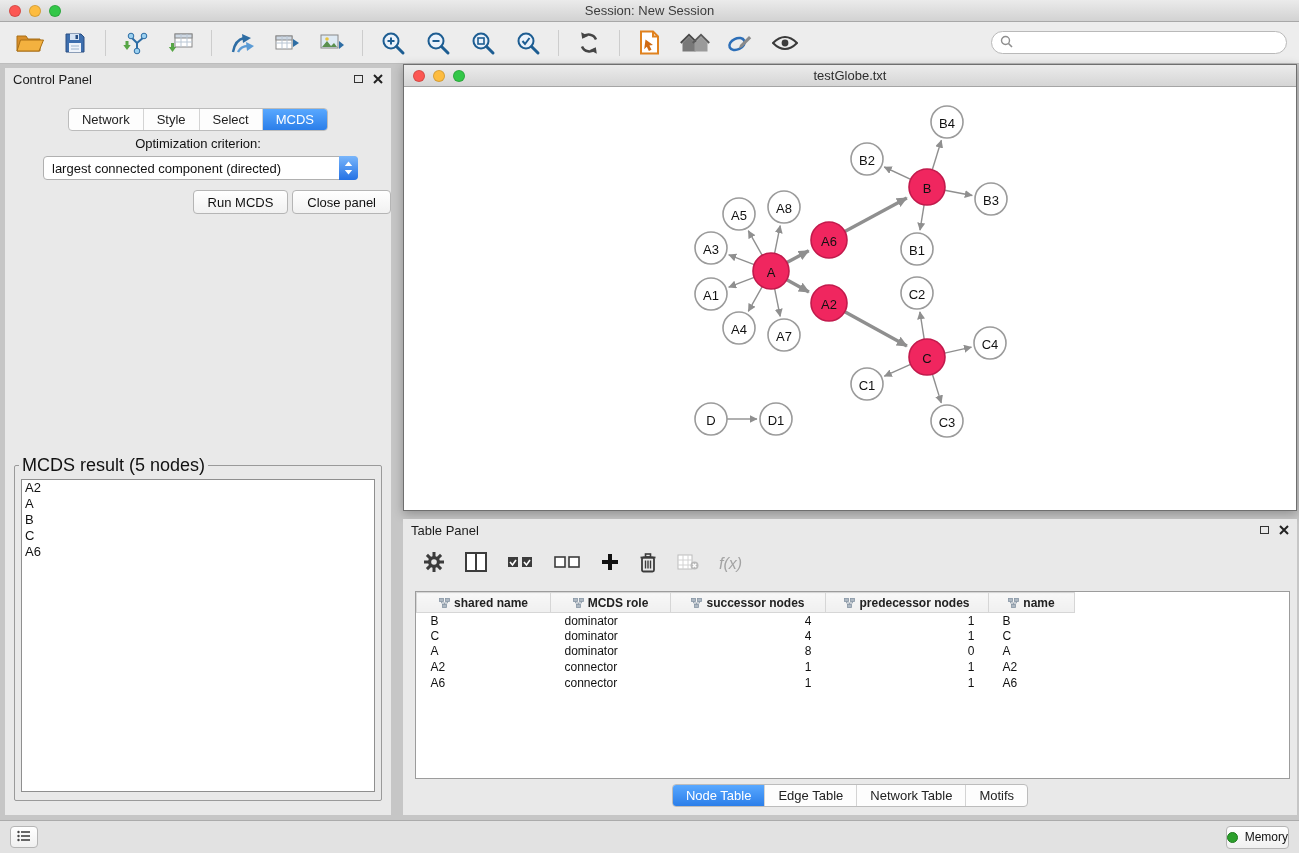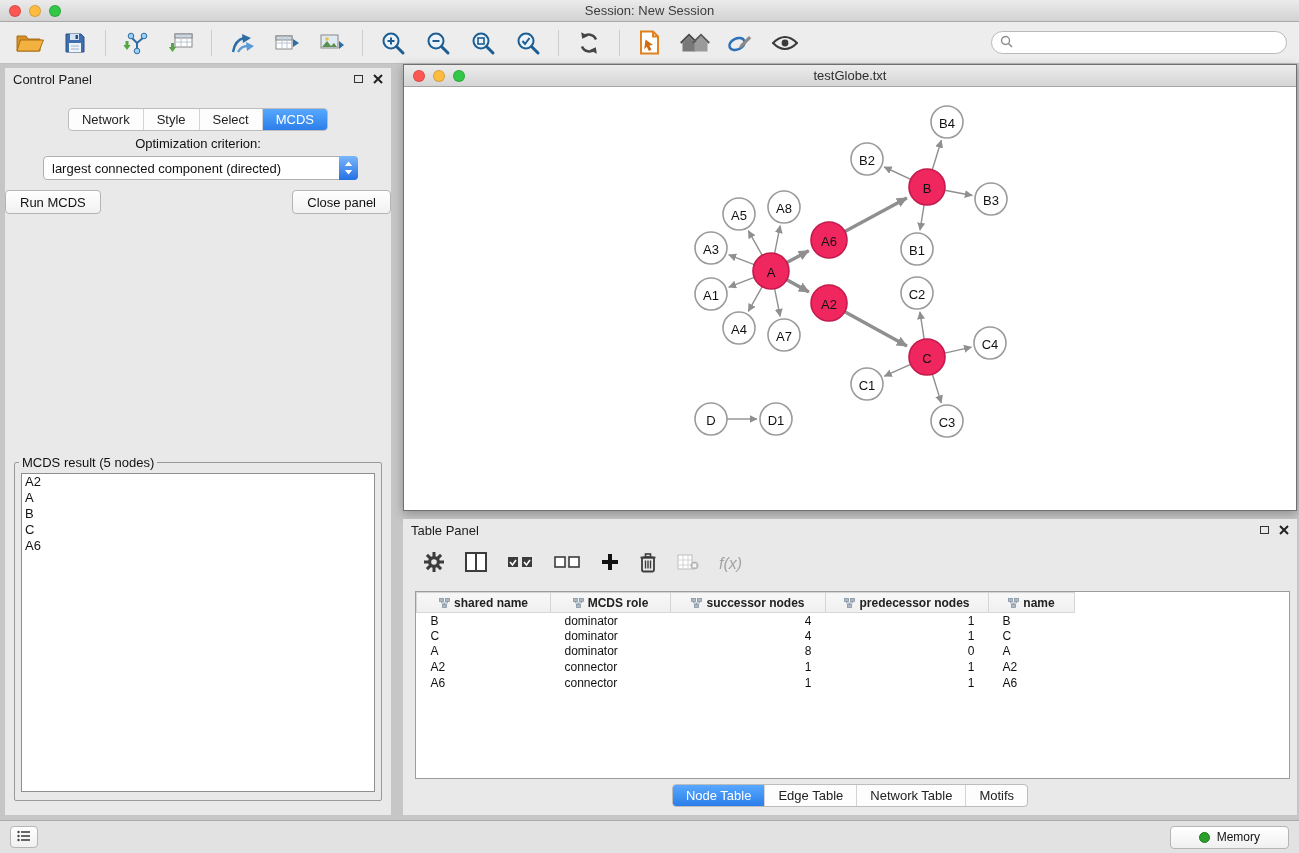--- a/index.html
+++ b/index.html
@@ -28,24 +28,24 @@
   .ph-float{display:inline-block;width:9px;height:8px;border:1.5px solid #333}
   .cp-tabs-row{display:flex;justify-content:center;margin-top:18px}
   .seg{display:inline-flex;border:1px solid #bcbcbc;border-radius:4px;overflow:hidden;background:#fdfdfd}
   .seg-tab{padding:3px 13px;font-size:13px;color:#222;border-left:1px solid #d4d4d4;white-space:nowrap}
   .seg-tab:first-child{border-left:none}
   .seg-tab.selected{background:linear-gradient(#58a8ff,#2b7ee9);color:#fff}
   .opt-label{position:absolute;top:68px;left:0;right:0;text-align:center;font-size:13px;color:#111}
   .dropdown{position:absolute;top:88px;left:38px;width:315px;height:24px;background:#fff;border:1px solid #b0b0b0;border-radius:4px;display:flex;align-items:center}
   .dropdown .dd-text{flex:1;font-size:13px;color:#111;padding-left:8px;white-space:nowrap;overflow:hidden}
   .dropdown .dd-stepper{width:19px;height:24px;margin:-1px -1px -1px 0;border-radius:0 4px 4px 0;background:linear-gradient(#79b6fb,#2471e4);display:flex;align-items:center;justify-content:center}
-  .cp-buttons{position:absolute;top:122px;left:0;right:0;display:flex;justify-content:space-between;gap:24px}
+  .cp-buttons{position:absolute;top:122px;left:0;right:0;display:flex;justify-content:flex-end;gap:4px}
   .btn{height:24px;padding:0 14px;background:linear-gradient(#ffffff,#f1f1f1);border:1px solid #b5b5b5;border-radius:4px;font-size:13px;color:#111;display:flex;align-items:center}
   .mcds-fieldset{position:absolute;left:9px;right:9px;top:387px;height:346px;border:1px solid #9a9a9a;border-radius:2px}
-  .mcds-fieldset legend{font-size:13px;color:#111;margin-left:4px;padding:0 3px}
+  .mcds-fieldset legend{font-size:18px;color:#111;margin-left:4px;padding:0 3px}
   .mcds-listbox{position:absolute;left:6px;right:6px;top:3px;bottom:8px;background:#fff;border:1px solid #8f8f8f;overflow:hidden}
   .list-item{font-size:13px;line-height:16px;padding-left:3px;color:#111}
 
   
   .network-window{position:absolute;left:403px;top:64px;width:894px;height:447px;background:#fff;border:1px solid #6f6f6f;box-shadow:0 3px 10px rgba(0,0,0,.28)}
   .nw-titlebar{height:22px;background:linear-gradient(#ececec,#d5d5d5);border-bottom:1px solid #a5a5a5;position:relative;display:flex;align-items:center}
   .nw-title{position:absolute;left:0;right:0;text-align:center;font-size:13px;color:#2e2e2e}
   .nw-canvas{position:absolute;top:22px;left:0;right:0;bottom:0;background:#fff;overflow:hidden}
   .edge{stroke:#8f8f8f;stroke-width:1.4}
   .edge.thick{stroke-width:3.4}
@@ -60,21 +60,21 @@
   .tp-table-wrap{position:absolute;left:12px;right:7px;top:72px;bottom:36px;background:#fff;border:1px solid #9c9c9c;overflow:hidden}
   table.node-table{border-collapse:collapse;table-layout:fixed;font-size:12px}
   table.node-table th{background:linear-gradient(#f8f8f8,#efefef);border:1px solid #d6d6d6;height:20px;font-weight:bold;color:#222;text-align:center;white-space:nowrap;overflow:hidden}
   table.node-table th span{margin-left:4px}
   table.node-table td{height:15.6px;padding:0 14px;color:#111;white-space:nowrap;overflow:hidden}
   .tp-tabs{position:absolute;bottom:8px;left:0;right:0;display:flex;justify-content:center}
 
   
   .statusbar{position:absolute;left:0;right:0;bottom:0;height:33px;background:#e2e2e2;border-top:1px solid #ababab;display:flex;align-items:center;padding:0 10px}
   .list-btn{width:28px;height:22px;background:linear-gradient(#ffffff,#f0f0f0);border:1px solid #b5b5b5;border-radius:4px;display:flex;align-items:center;justify-content:center}
-  .memory-btn{margin-left:auto;display:flex;align-items:center;gap:7px;background:linear-gradient(#ffffff,#f0f0f0);border:1px solid #b5b5b5;border-radius:4px;height:23px;padding:0 28px;font-size:12px;color:#111}
+  .memory-btn{margin-left:auto;display:flex;align-items:center;gap:7px;background:linear-gradient(#ffffff,#f0f0f0);border:1px solid #b5b5b5;border-radius:4px;height:23px;padding:0 0;font-size:12px;color:#111}
   .memory-dot{width:11px;height:11px;border-radius:50%;background:#2ca02c;border:1px solid #1d7a1d}
 </style>
 </head>
 <body>
 
 <div class="app">
 
   <div class="titlebar">
     <div class="traffic">
       <span class="light red"></span>

